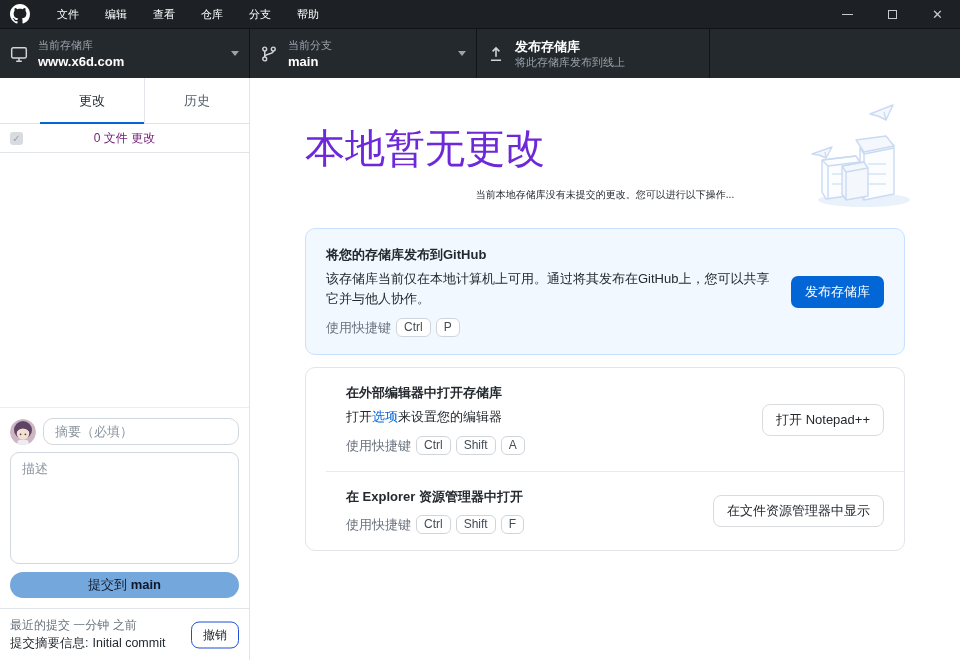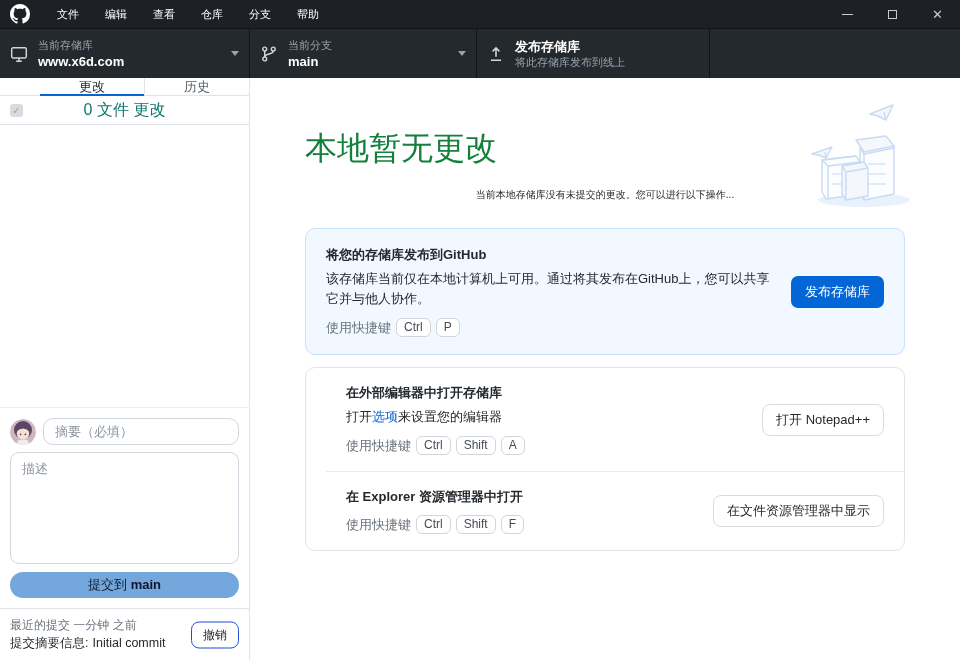--- a/index.html
+++ b/index.html
@@ -28,28 +28,28 @@
   .tb-label { font-size:11px; color:#99a1aa; line-height:15px; }
   .tb-value { font-size:13px; font-weight:bold; color:#ffffff; line-height:17px; }
   .tb-sub { font-size:11px; color:#99a1aa; line-height:15px; }
   .tb-caret { width:0; height:0; border-left:4px solid transparent; border-right:4px solid transparent; border-top:5px solid #9aa2ab; margin-left:6px; flex:0 0 auto; }
 
   
   .body-row { flex:1; display:flex; min-height:0; }
 
   
   .sidebar { width:250px; flex:0 0 auto; border-right:1px solid #e1e4e8; display:flex; flex-direction:column; background:#fff; }
-  .tabs { display:flex; height:18px; border-bottom:1px solid #e1e4e8; flex:0 0 auto;padding-left:40px; }
+  .tabs { display:flex; height:46px; border-bottom:1px solid #e1e4e8; flex:0 0 auto;padding-left:40px; }
   .tab { flex:1; display:flex; align-items:center; justify-content:center; font-size:13px; color:#586069; position:relative; cursor:pointer; }
   .tab:first-child { border-right:1px solid #e1e4e8; }
   .tab.active { color:#24292e; }
   .tab.active::after { content:''; position:absolute; left:0; right:0; bottom:-1px; height:2px; background:#0366d6; }
   .files-row { height:29px; border-bottom:1px solid #e1e4e8; display:flex; align-items:center; position:relative; flex:0 0 auto; }
   .checkbox { position:absolute; left:10px; width:13px; height:13px; background:#d8dce1; border-radius:3px; color:#9aa1a9; font-size:10px; line-height:13px; text-align:center; }
-  .files-label { flex:1; text-align:center; font-size:16px; color:#0f766e; }
+  .files-label { flex:1; text-align:center; font-size:12px; color:#701a75; }
   .changes-empty { flex:1; }
 
   .commit-form { padding:10px; border-top:1px solid #eceef0; flex:0 0 auto; }
   .summary-row { display:flex; align-items:center; gap:7px; margin-bottom:7px; }
   .avatar { width:26px; height:26px; border-radius:50%; overflow:hidden; flex:0 0 auto; }
   .summary-input { flex:1; height:27px; border:1px solid #d0d7de; border-radius:10px; padding:0 11px; font-size:13px; outline:none; font-family:inherit; color:#24292e; min-width:0; }
   .summary-input::placeholder, .desc-input::placeholder { color:#8c959f; }
   .desc-input { width:100%; height:112px; border:1px solid #d0d7de; border-radius:9px; padding:7px 11px; font-size:13px; resize:none; outline:none; font-family:inherit; color:#24292e; display:block; }
   .commit-btn { width:100%; height:26px; margin-top:8px; background:#74a7db; border:none; border-radius:13px; color:#0f172a; font-size:13px; font-family:inherit; cursor:default; }
   .commit-btn b { font-weight:bold; }
@@ -57,21 +57,21 @@
   .recent { border-top:1px solid #e1e4e8; padding:8px 10px; position:relative; flex:0 0 auto; }
   .recent-line1 { font-size:12px; color:#6a737d; line-height:17px; }
   .recent-line2 { font-size:12.5px; color:#24292e; line-height:18px; white-space:nowrap; }
   .recent-line2 .val { margin-left:4px; }
   .undo-btn { position:absolute; right:10px; top:50%; transform:translateY(-50%); padding:4px 11px; background:#fff; border:1px solid #1d4ed8; border-radius:8px; font-size:12px; color:#24292e; font-family:inherit; cursor:pointer; }
 
   
   .main { flex:1; position:relative; overflow:hidden; background:#fff; min-width:0; }
   .illustration { position:absolute; top:14px; right:26px; pointer-events:none; }
   .main-inner { width:600px; margin:50px auto 0; position:relative; }
-  .page-title { font-size:32px; font-weight:300; color:#15803d; line-height:40px; }
+  .page-title { font-size:40px; font-weight:300; color:#6d28d9; line-height:40px; }
   .page-subtitle { margin-top:20px; font-size:10px; color:#24292e;text-align:center; }
 
   .card-blue { margin-top:26px; background:#f1f8ff; border:1px solid #c8e1ff; border-radius:10px; padding:17px 20px; display:flex; align-items:center; gap:16px; }
   .card-text { flex:1; min-width:0; }
   .card-title { font-size:13px; font-weight:bold; color:#24292e; margin-bottom:5px; }
   .card-body { font-size:13px; color:#24292e; line-height:20px; }
   .shortcut { margin-top:9px; font-size:13px; color:#6a737d; display:flex; align-items:center; gap:5px; }
   kbd { background:#fff; border:1px solid #d1d5da; border-radius:6px; padding:0 7px; height:19px; line-height:17px; font-size:12px; color:#444d56; font-family:inherit; display:inline-block; }
   .btn-primary { background:#0366d6; color:#fff; border:none; border-radius:7px; padding:7px 14px; font-size:13px; font-family:inherit; white-space:nowrap; cursor:pointer; flex:0 0 auto; }
   .card-group { margin-top:12px; border:1px solid #e1e4e8; border-radius:10px; background:#fff;padding-left:20px; }

